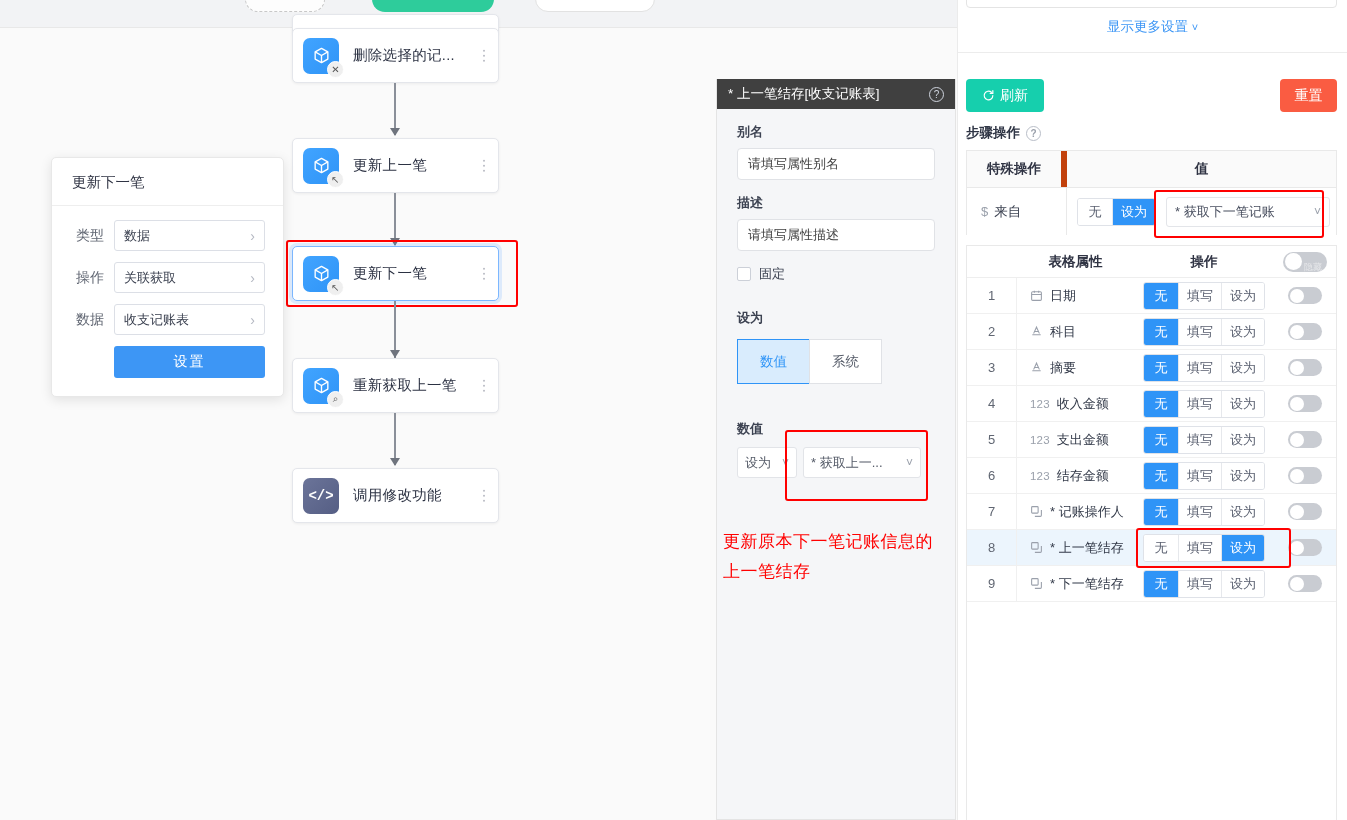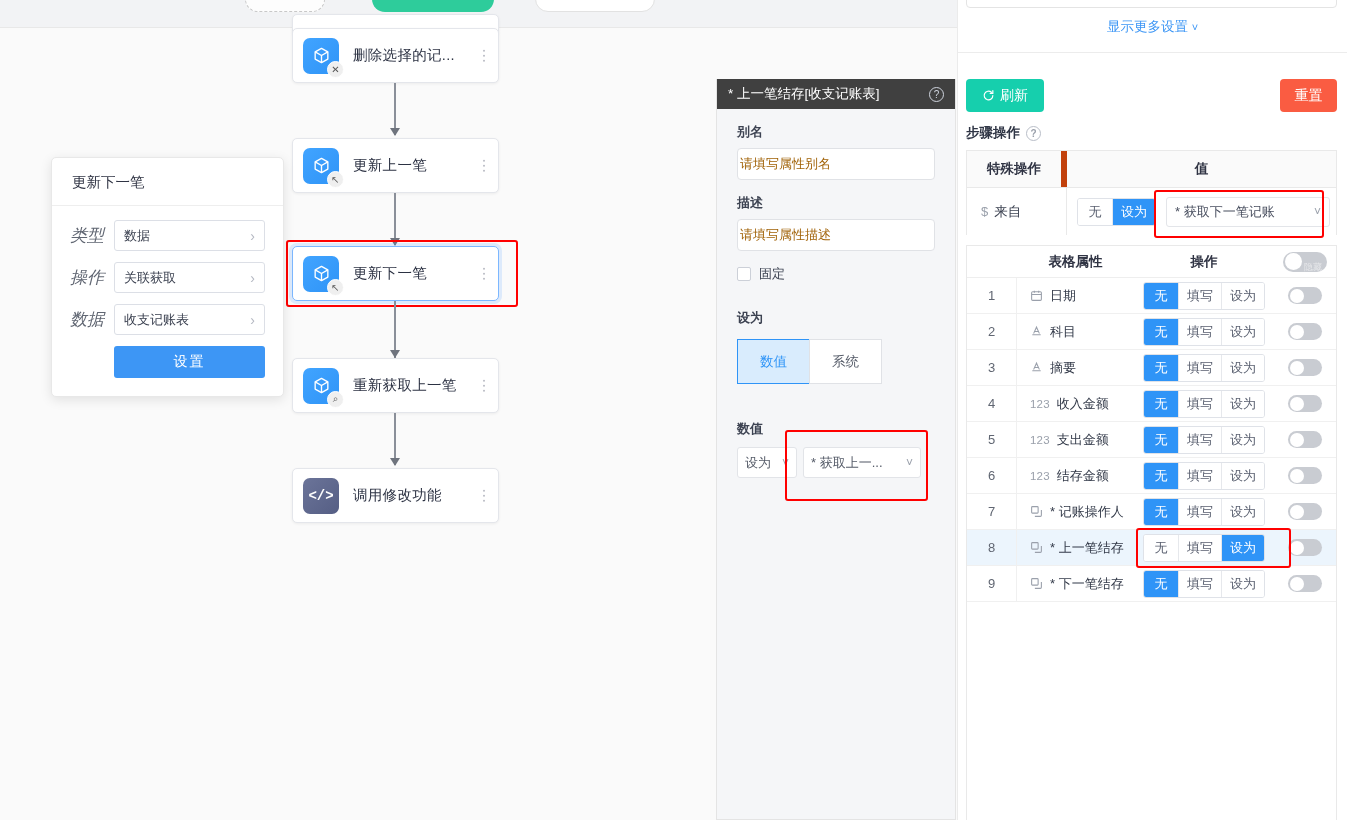--- a/index.html
+++ b/index.html
@@ -93,23 +93,22 @@
     background: #ffffff; border: 1px solid #e8e8e8; border-radius: 5px;
     box-shadow: 0 3px 12px rgba(0,0,0,.10);
   }
   .popup-title {
     font-size: 14.5px; color: #303444; padding: 15px 0 13px 20px;
     border-bottom: 1px solid #eeeeee;
   }
   .popup-body { padding: 14px 18px 18px 18px; }
   .form-row { display: flex; align-items: center; margin-bottom: 11px; }
   .form-label {
-    width: 44px; flex: 0 0 44px; font-size: 17px; color: #606672; text-align: right;
+    width: 44px; flex: 0 0 44px; font-size: 14px; color: #606672; text-align: right;
     padding-right: 10px;
-    font-style: italic;
   }
   .form-select {
     flex: 1; height: 31px; border: 1px solid #dcdfe6; border-radius: 3px;
     background: #fff; display: flex; align-items: center; justify-content: space-between;
     padding: 0 9px; font-size: 13px; color: #3b4150;
   }
   .form-select .chev { color: #b4b8c2; font-size: 14px; }
   .btn-primary {
     margin-left: 44px; height: 32px; border-radius: 3px; background: #3d96f5;
     color: #fff; font-size: 14px; display: flex; align-items: center; justify-content: center;
@@ -127,21 +126,21 @@
     padding: 0 11px; font-size: 13.5px;
   }
   .help-circle {
     width: 15px; height: 15px; border-radius: 50%; border: 1px solid #cfd4de;
     color: #cfd4de; font-size: 10px; display: flex; align-items: center; justify-content: center;
   }
   .mid-body { padding: 14px 20px 0 20px; }
   .mid-lbl { font-size: 13px; color: #3d4352; margin-bottom: 7px; font-weight: bold; }
   .mid-input {
     width: 100%; height: 32px; background: #fff; border: 1px solid #e0e2e6;
-    border-radius: 4px; padding: 0 2px; font-size: 13px; color: #a16207;
+    border-radius: 4px; padding: 0 10px; font-size: 13px; color: #404040;
     display: flex; align-items: center; margin-bottom: 14px;
   }
   .chk-row { display: flex; align-items: center; gap: 8px; margin: 8px 0 26px 0; }
   .chk-box { width: 14px; height: 14px; border: 1px solid #ccd0d8; border-radius: 2px; background: #fff; }
   .chk-lbl { font-size: 13px; color: #3d4352; }
   .seg-group { display: flex; margin-bottom: 36px; }
   .seg {
     width: 73px; height: 45px; border: 1px solid #e0e2e6; background: #fff;
     font-size: 13.5px; color: #555b68;
     display: flex; align-items: center; justify-content: center;
@@ -410,20 +409,22 @@
         </div>
         <div class="mini-select" style="width:118px; margin-left:5px;">
           <span>* 获取上一...</span>
           <span class="chev">˅</span>
         </div>
       </div>
     </div>
   </div>
   <div class="hl-box" style="left:785px; top:430px; width:143px; height:71px; z-index:30;"></div>
 
+  <div class="note-red" style="white-space:pre-line;">更新原本下一笔记账信息的
+上一笔结存</div>
 
   <div class="right-panel">
 
     <div class="rp-topbox"></div>
     <div class="rp-more">
       <span>显示更多设置</span>
       <span style="font-size:11px;"> ˅</span>
     </div>
     <div class="rp-divider"></div>
 

